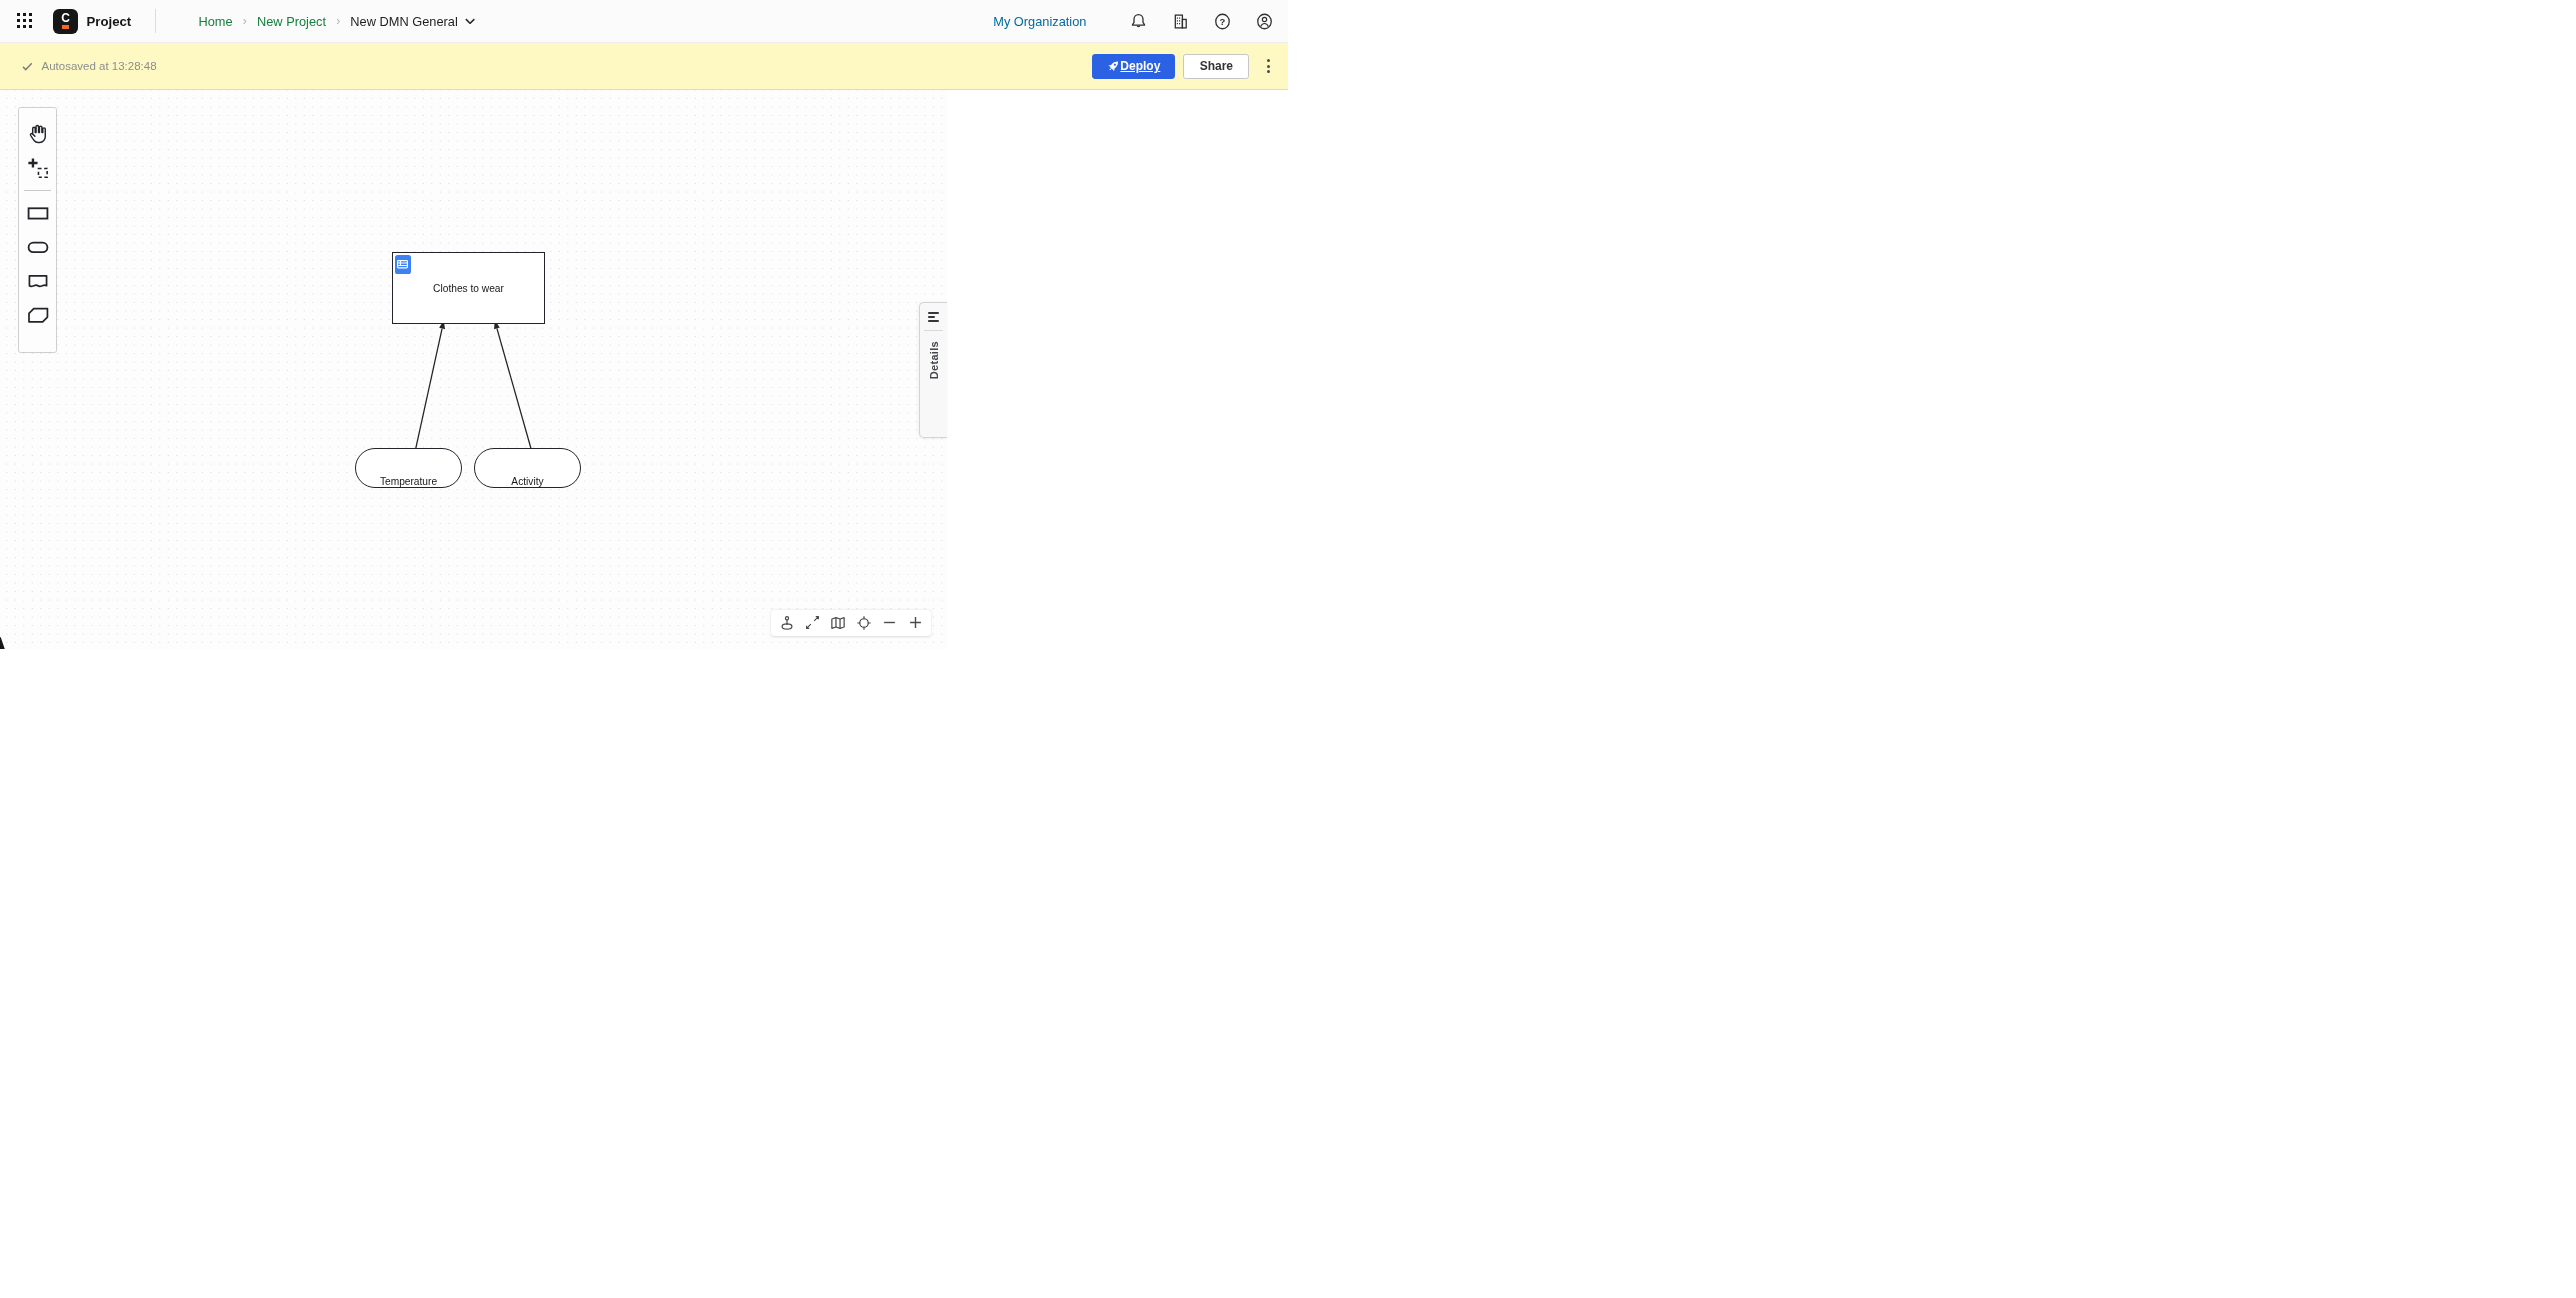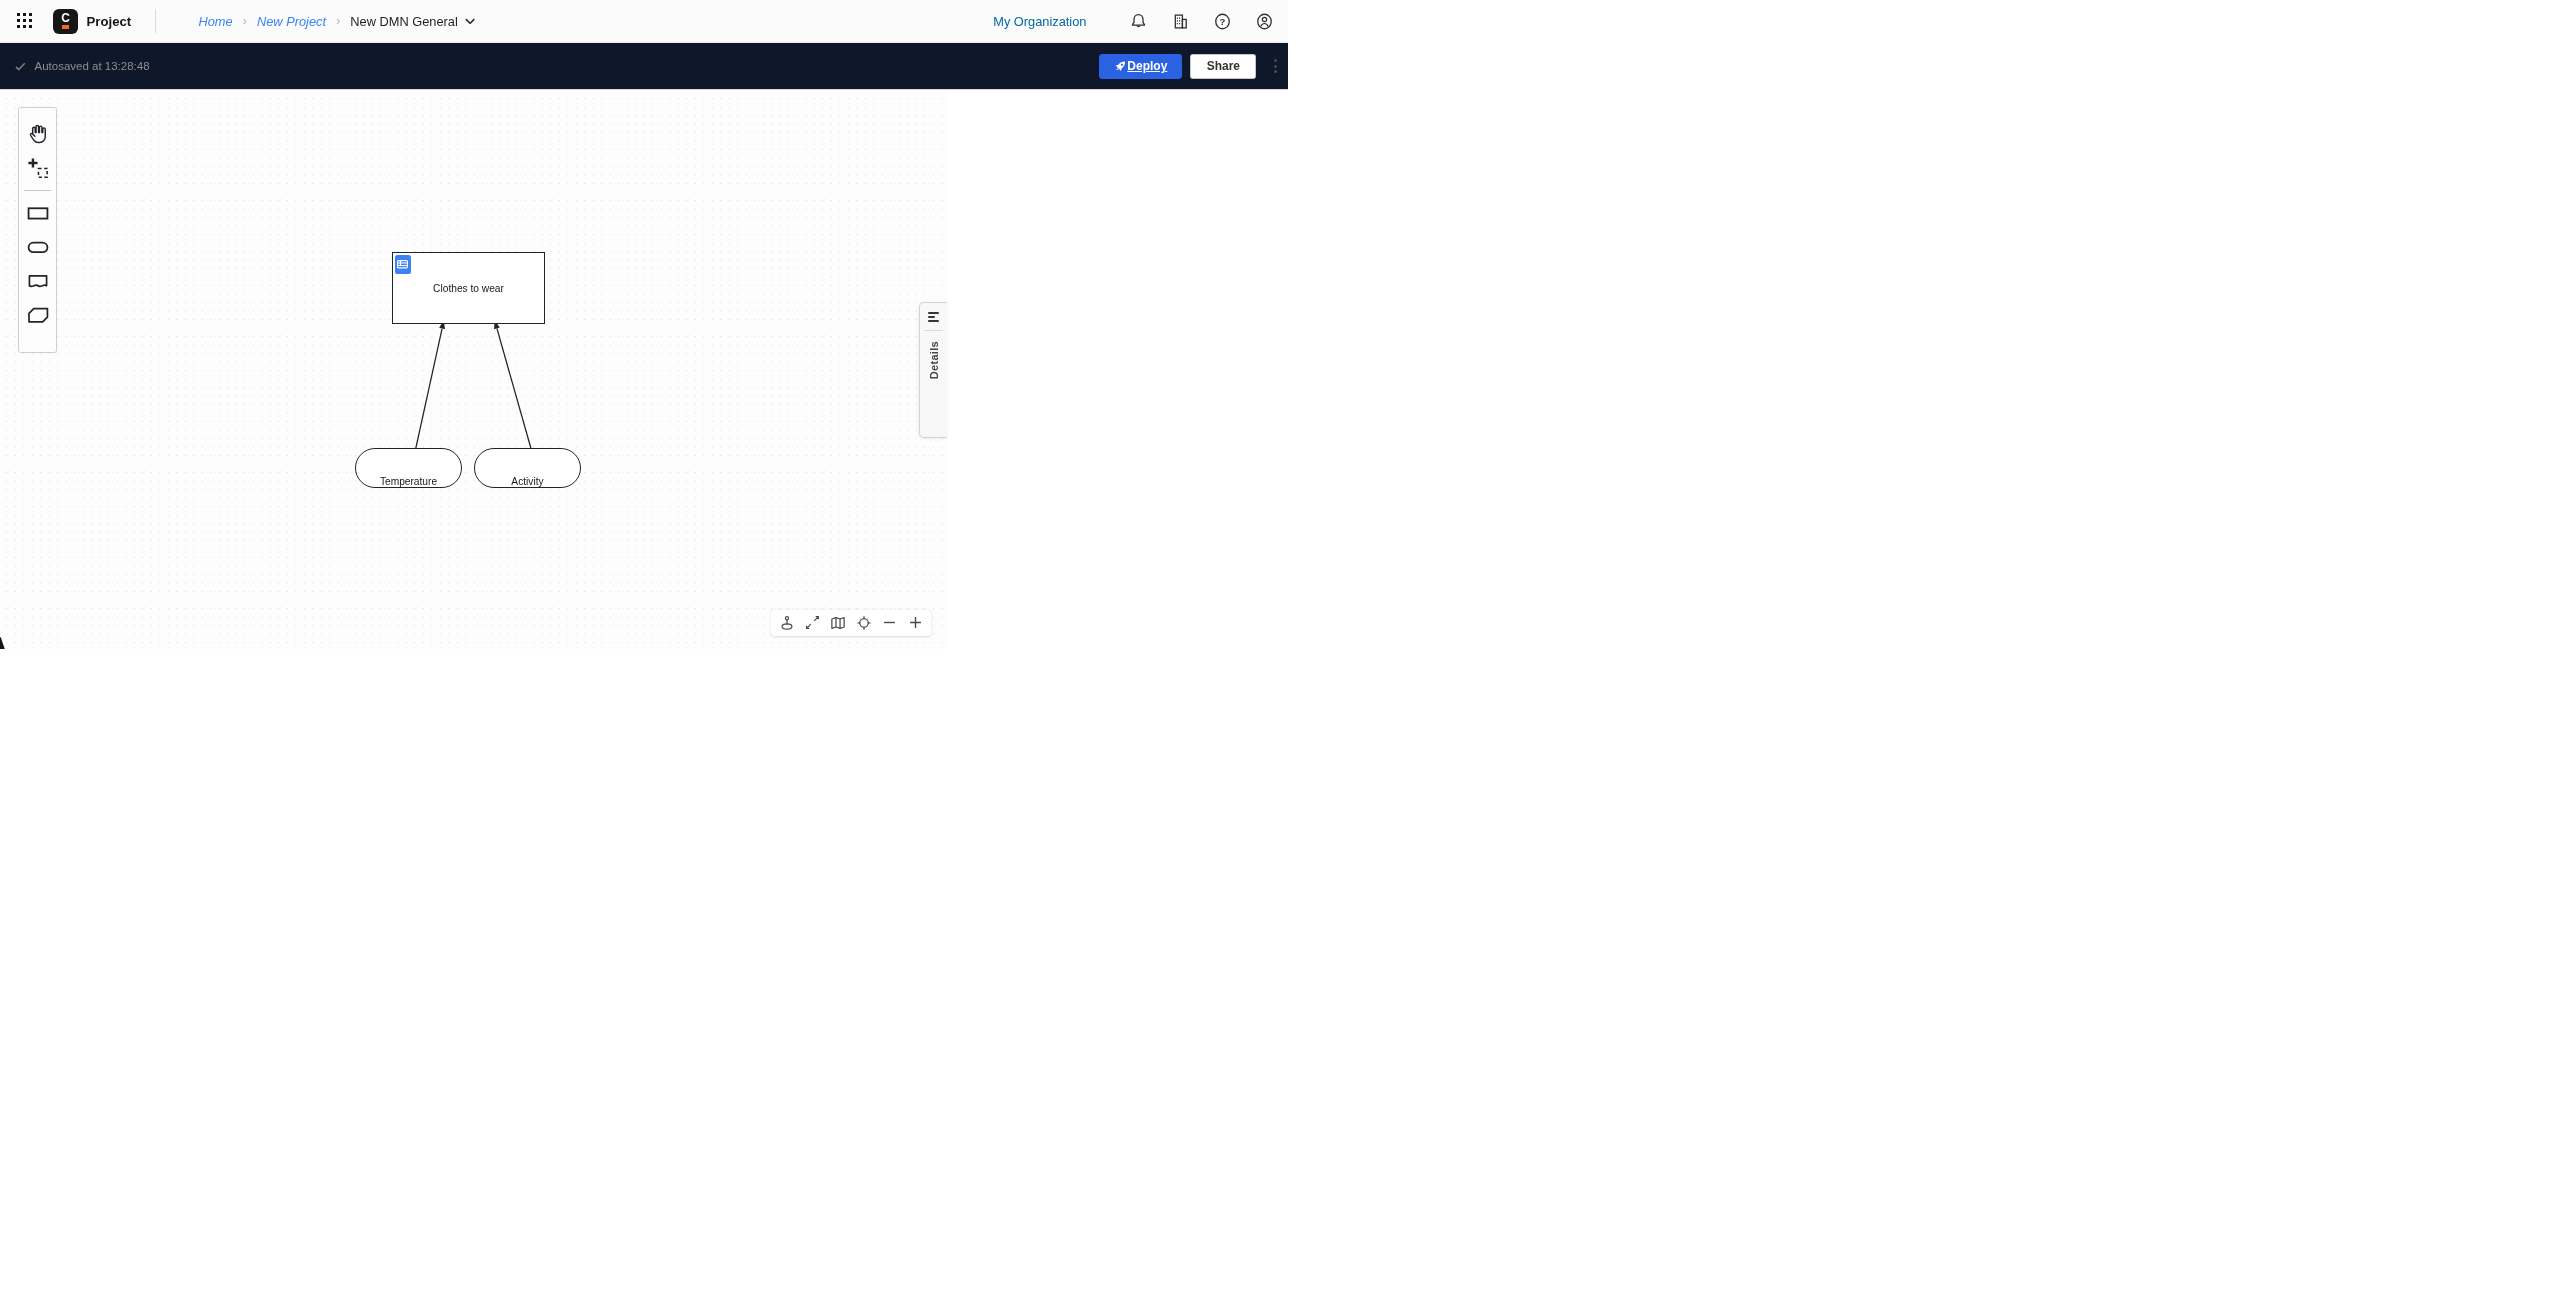--- a/index.html
+++ b/index.html
@@ -12,30 +12,30 @@
   .apps-btn { width:17px; height:17px; display:grid; grid-template-columns:repeat(3,3.1px);
               grid-template-rows:repeat(3,3.1px); gap:3.1px; cursor:pointer; margin-left:3.4px; }
   .apps-btn span { background:#161616; }
   .logo { width:25px; height:25px; background:#161616; border-radius:6px; margin-left:19px;
           display:flex; flex-direction:column; align-items:center; justify-content:center; }
   .logo .c { color:#fff; font-weight:bold; font-size:12px; line-height:11px; }
   .logo .block { width:7.7px; height:4.3px; background:#f06a23; margin-top:1.7px; }
   .app-name { font-weight:bold; font-size:13.2px; margin-left:8.5px; color:#161616; }
   .vdiv { width:0.9px; height:24px; background:#dcdcdc; margin:0 22px 0 24px; }
   .crumbs { display:flex; align-items:center; gap:10.2px; font-size:12.8px; margin-left:20.4px; }
-  .crumb { color:#3b82f6; cursor:pointer;font-style:italic; }
+  .crumb { color:#15803d; cursor:pointer; }
   .crumb-sep { color:#b3b3b3; font-size:12px; }
   .crumb-current { color:#1f1f1f; display:flex; align-items:center; gap:7.7px; cursor:pointer; }
   .topbar-right { margin-left:auto; display:flex; align-items:center; gap:23px; }
   .org-name { font-size:12.8px; color:#0369a1; margin-right:20px; }
   .hicon { width:19px; height:19px; cursor:pointer; display:block; }
 
   
-  .actionbar { height:47px; background:#0f172a; border-bottom:0.9px solid #d9d9d9;
-               display:flex; align-items:center; padding:0 2px; }
+  .actionbar { height:47px; background:#fef9c3; border-bottom:0.9px solid #d9d9d9;
+               display:flex; align-items:center; padding:0 9px; }
   .autosave { display:flex; align-items:center; gap:7.7px; color:#8d8d8d; font-size:11.5px; margin-left:12px; }
   .actionbar-right { margin-left:auto; display:flex; align-items:center; }
   .deploy-btn { height:25px; background:#2b62e4; color:#fff; border:none; border-radius:3.4px;
                 font-family:inherit; font-weight:bold; font-size:12px; display:flex; align-items:center;
                 gap:0; padding:0 14.5px; cursor:pointer;text-decoration:underline; }
   .share-btn { height:25px; background:#fff; color:#333; border:0.9px solid #c6c6c6; border-radius:2.6px;
                font-family:inherit; font-weight:bold; font-size:12px; padding:0 15.3px; margin-left:8.5px; cursor:pointer; }
   .kebab { width:22px; height:25px; margin-left:7.7px; display:flex; flex-direction:column;
            align-items:center; justify-content:center; gap:2.6px; cursor:pointer; background:none; border:none; }
   .kebab i { width:3px; height:3px; border-radius:50%; background:#4a4a4a; }

